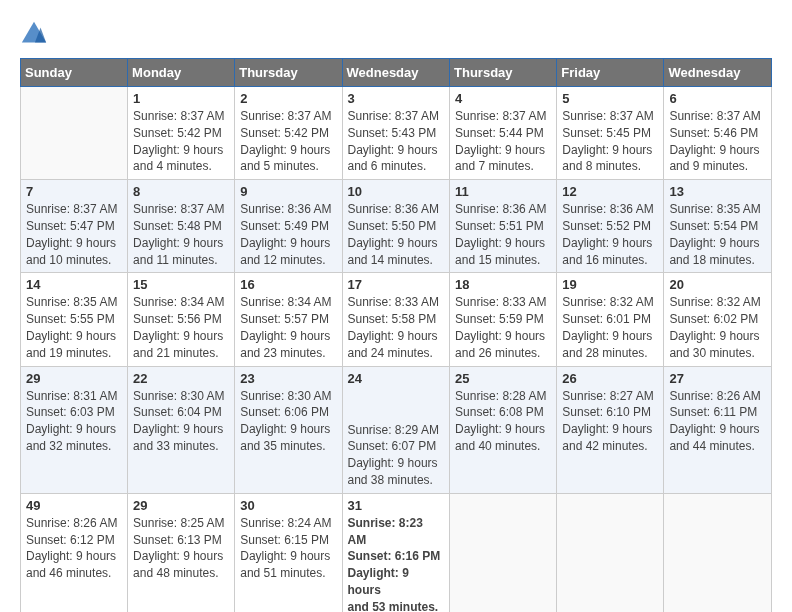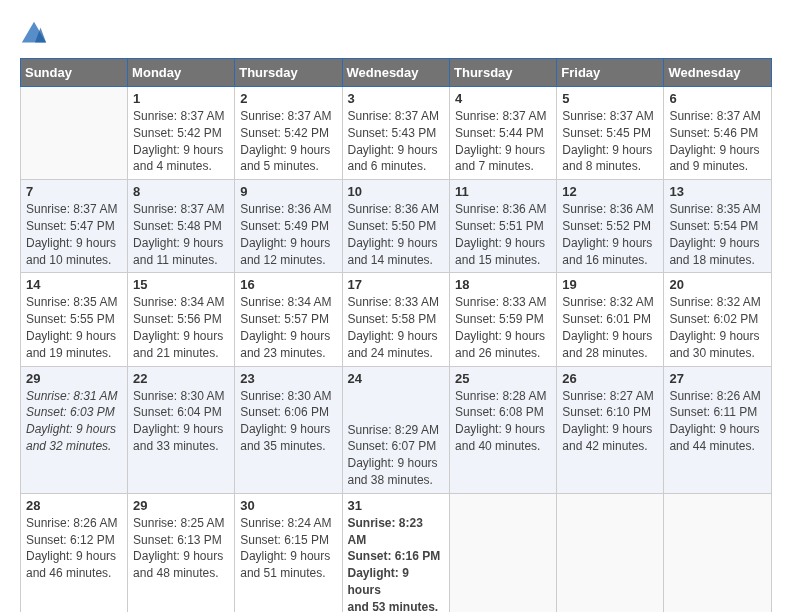--- a/index.html
+++ b/index.html
@@ -272,21 +272,21 @@
           <span class="day-number">20</span>
           <div class="day-info" style="white-space: pre-line;">Sunrise: 8:32 AM
 Sunset: 6:02 PM
 Daylight: 9 hours
 and 30 minutes.</div>
         </td>
       </tr>
       <tr class="row-stripe">
         <td>
           <span class="day-number">29</span>
-          <div class="day-info" style="white-space: pre-line; font-style: italic;">Sunrise: 8:31 AM
+          <div class="day-info" style="white-space: pre-line;">Sunrise: 8:31 AM
 Sunset: 6:03 PM
 Daylight: 9 hours
 and 32 minutes.</div>
         </td>
         <td>
           <span class="day-number">22</span>
           <div class="day-info" style="white-space: pre-line;">Sunrise: 8:30 AM
 Sunset: 6:04 PM
 Daylight: 9 hours
 and 33 minutes.</div>
@@ -322,21 +322,21 @@
         <td>
           <span class="day-number">27</span>
           <div class="day-info" style="white-space: pre-line;">Sunrise: 8:26 AM
 Sunset: 6:11 PM
 Daylight: 9 hours
 and 44 minutes.</div>
         </td>
       </tr>
       <tr class="row-white">
         <td>
-          <span class="day-number">28</span>
+          <span class="day-number">49</span>
           <div class="day-info" style="white-space: pre-line;">Sunrise: 8:26 AM
 Sunset: 6:12 PM
 Daylight: 9 hours
 and 46 minutes.</div>
         </td>
         <td>
           <span class="day-number">29</span>
           <div class="day-info" style="white-space: pre-line;">Sunrise: 8:25 AM
 Sunset: 6:13 PM
 Daylight: 9 hours

